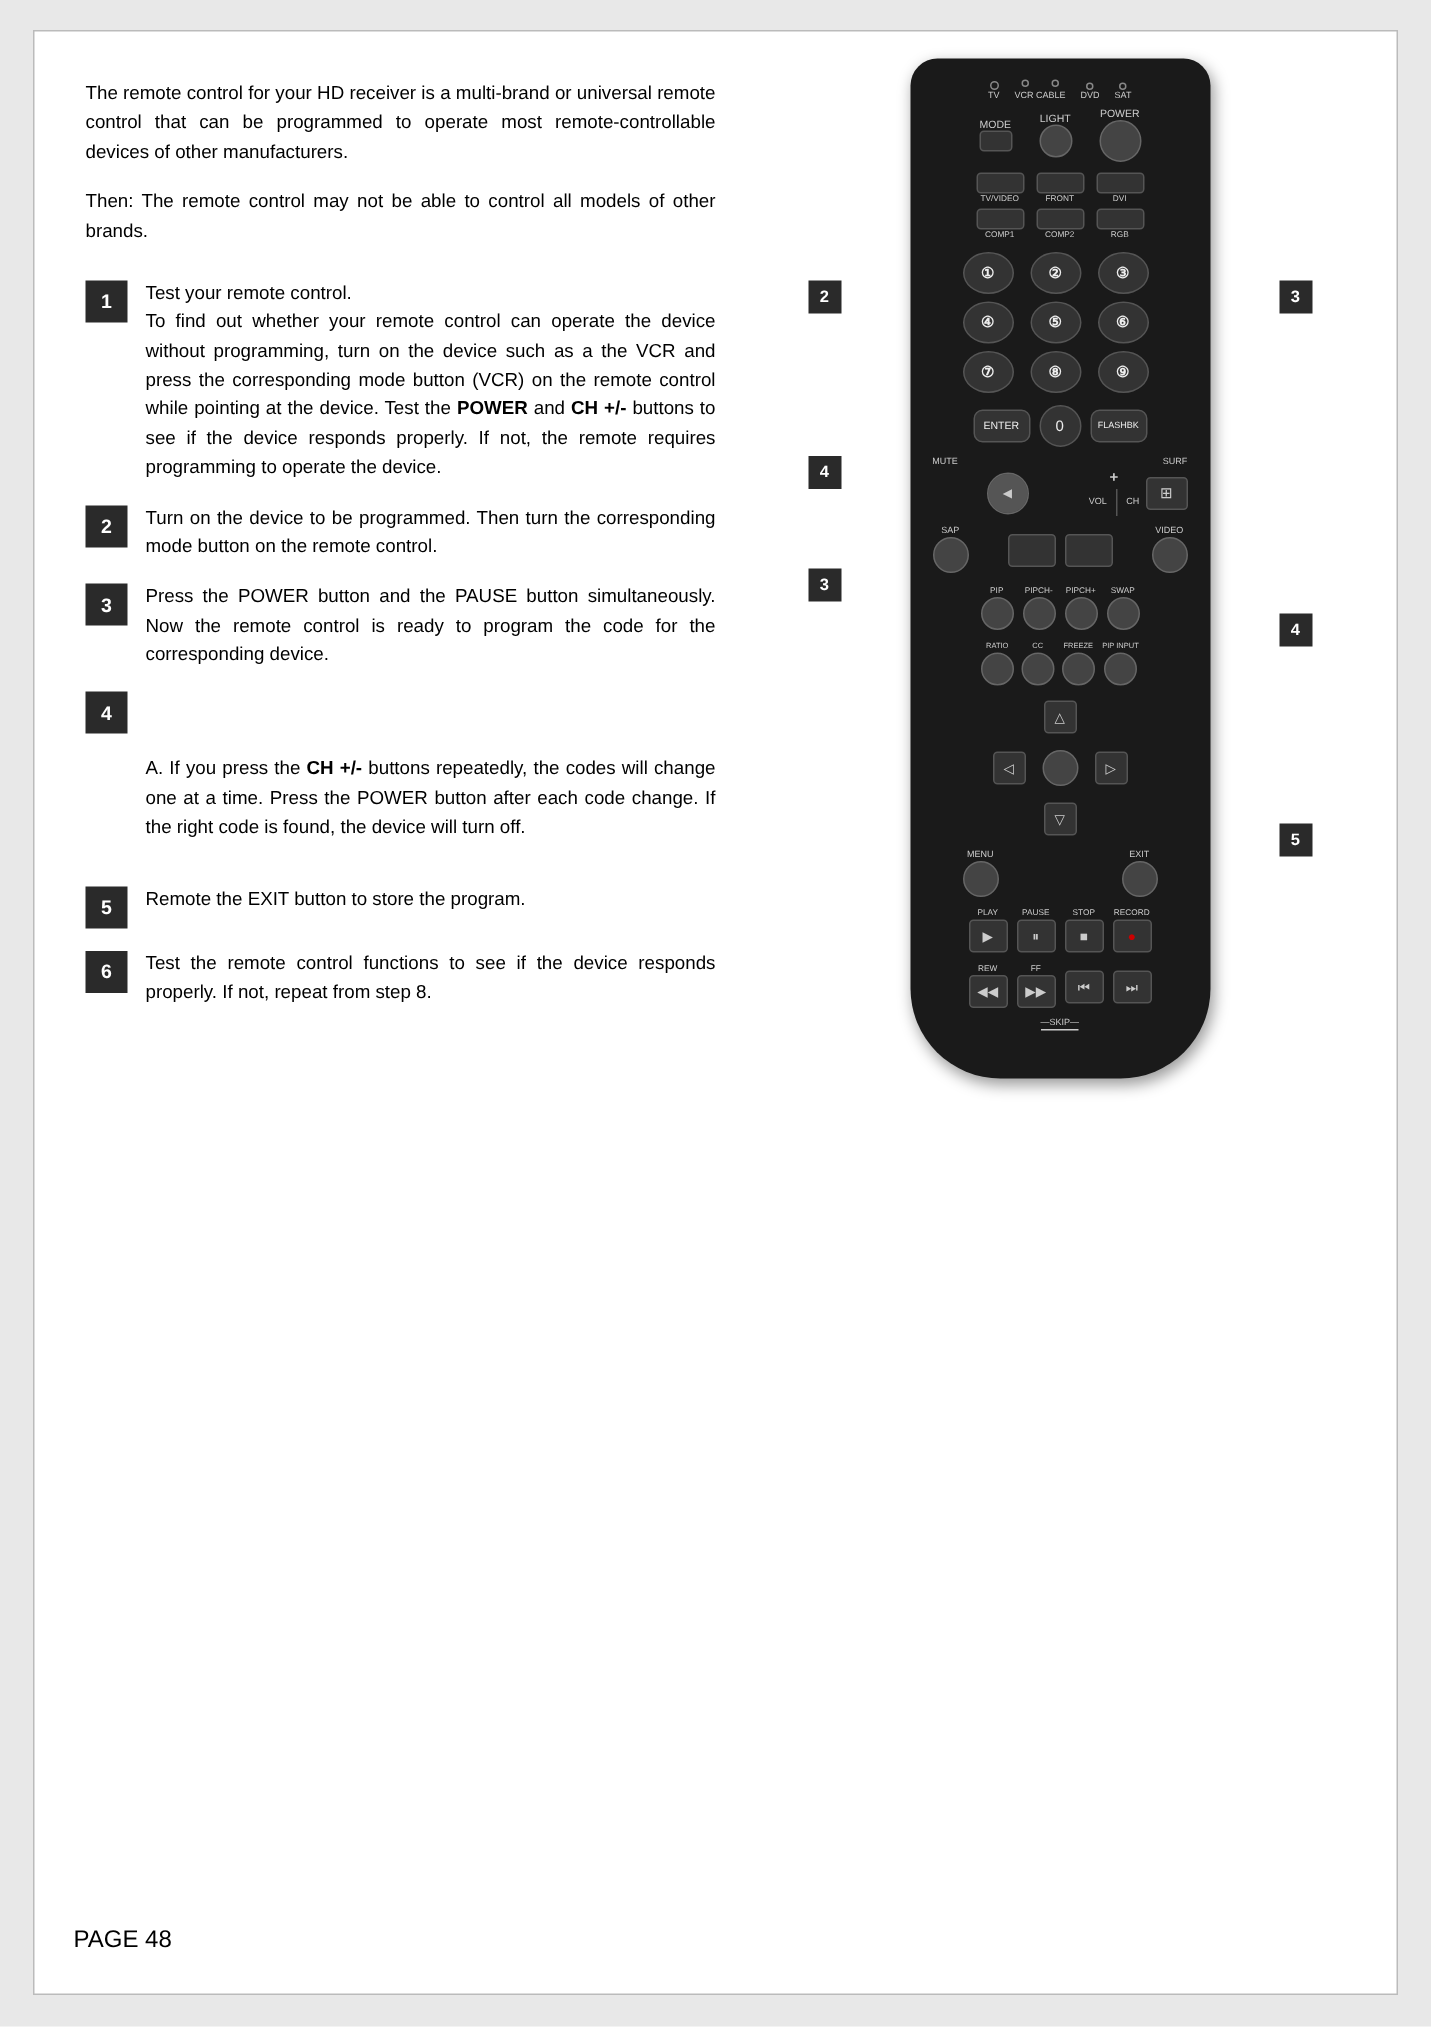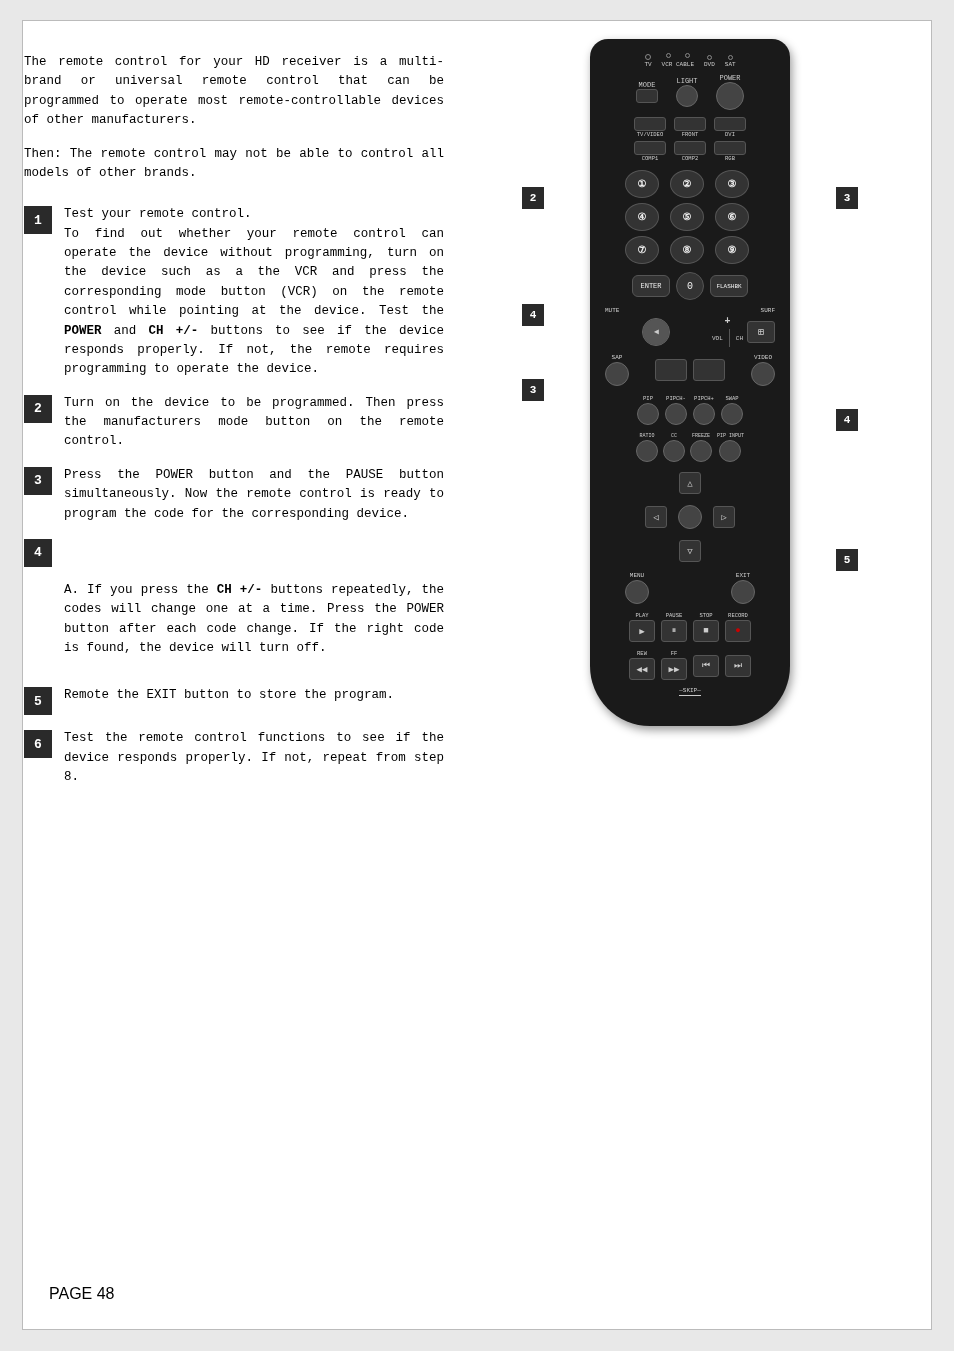--- a/index.html
+++ b/index.html
@@ -25,23 +25,22 @@
       background: #2a2a2a;
       color: #fff;
       font-weight: bold;
       font-size: 14px;
       padding: 7px 16px;
       margin: 18px 18px 0 18px;
       display: inline-block;
     }
     .content-area {
       display: flex;
-      padding: 18px 18px 18px 1px;
+      padding: 18px 18px 18px 34px;
       gap: 23px;
-      font-family: Liberation Mono, monospace;
     }
     .left-col {
       flex: 0 0 420px;
       max-width: 420px;
     }
     .right-col {
       flex: 1;
       display: flex;
       flex-direction: column;
       align-items: center;
@@ -464,21 +463,21 @@
         <div class="step-badge">1</div>
         <div class="step-text">
           Test your remote control.<br>
           To find out whether your remote control can operate the device without programming, turn on the device such as a the VCR and press the corresponding mode button (VCR) on the remote control while pointing at the device. Test the <b>POWER</b> and <b>CH +/-</b> buttons to see if the device responds properly. If not, the remote requires programming to operate the device.
         </div>
       </div>
 
       <div class="step-row">
         <div class="step-badge">2</div>
         <div class="step-text">
-          Turn on the device to be programmed. Then press the manufacturers mode button on the remote control.
+          Turn on the device to be programmed. Then turn the corresponding mode button on the remote control.
         </div>
       </div>
 
       <div class="step-row">
         <div class="step-badge">3</div>
         <div class="step-text">
           Press the POWER button and the PAUSE button simultaneously. Now the remote control is ready to program the code for the corresponding device.
         </div>
       </div>
 

